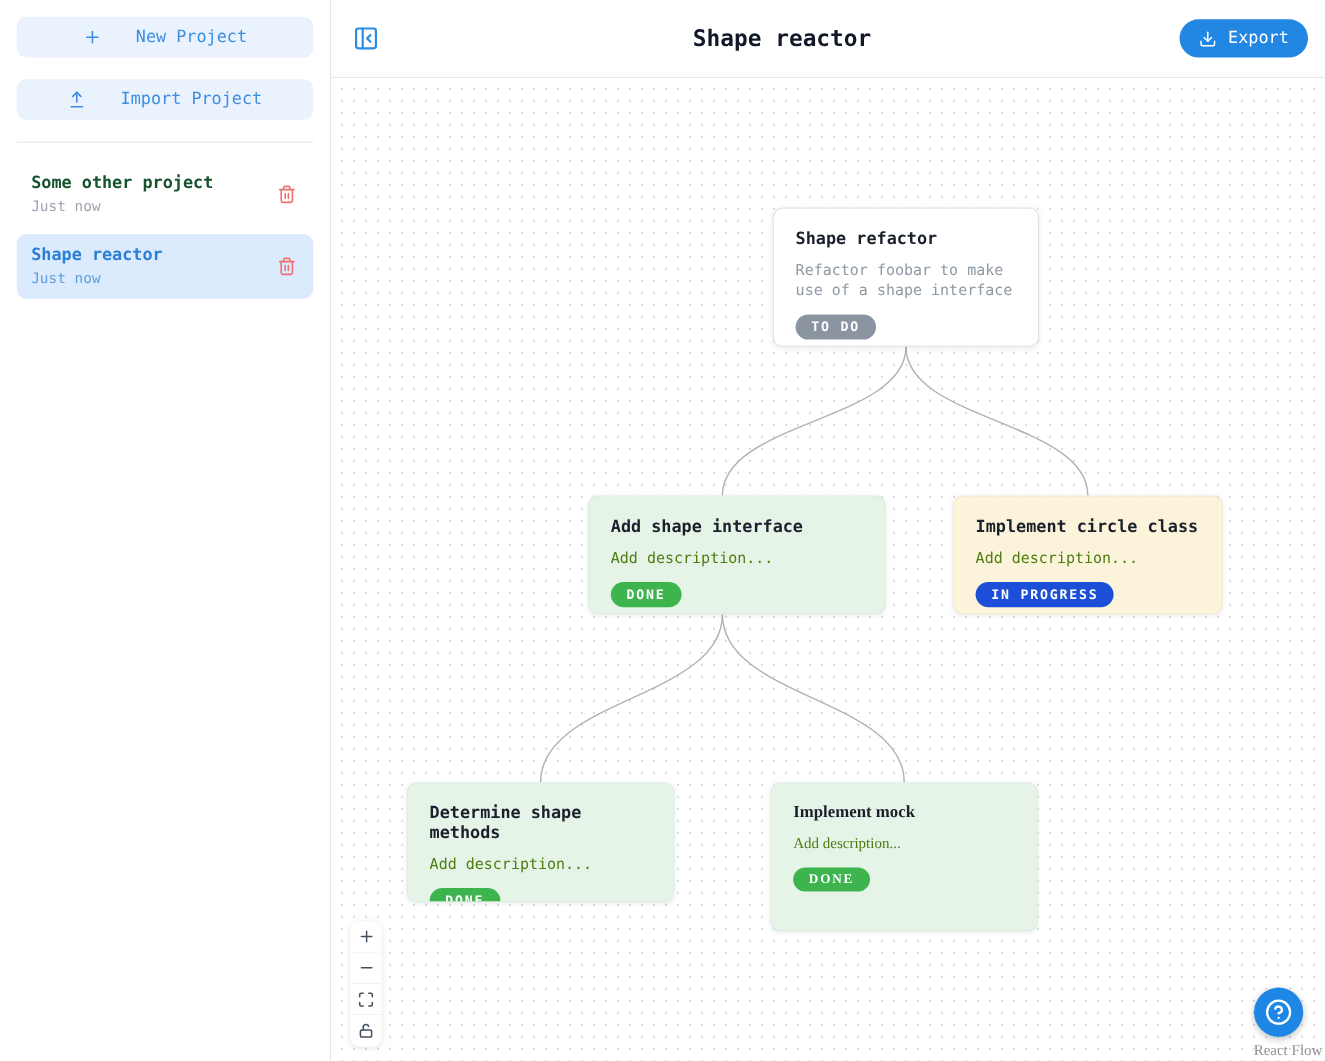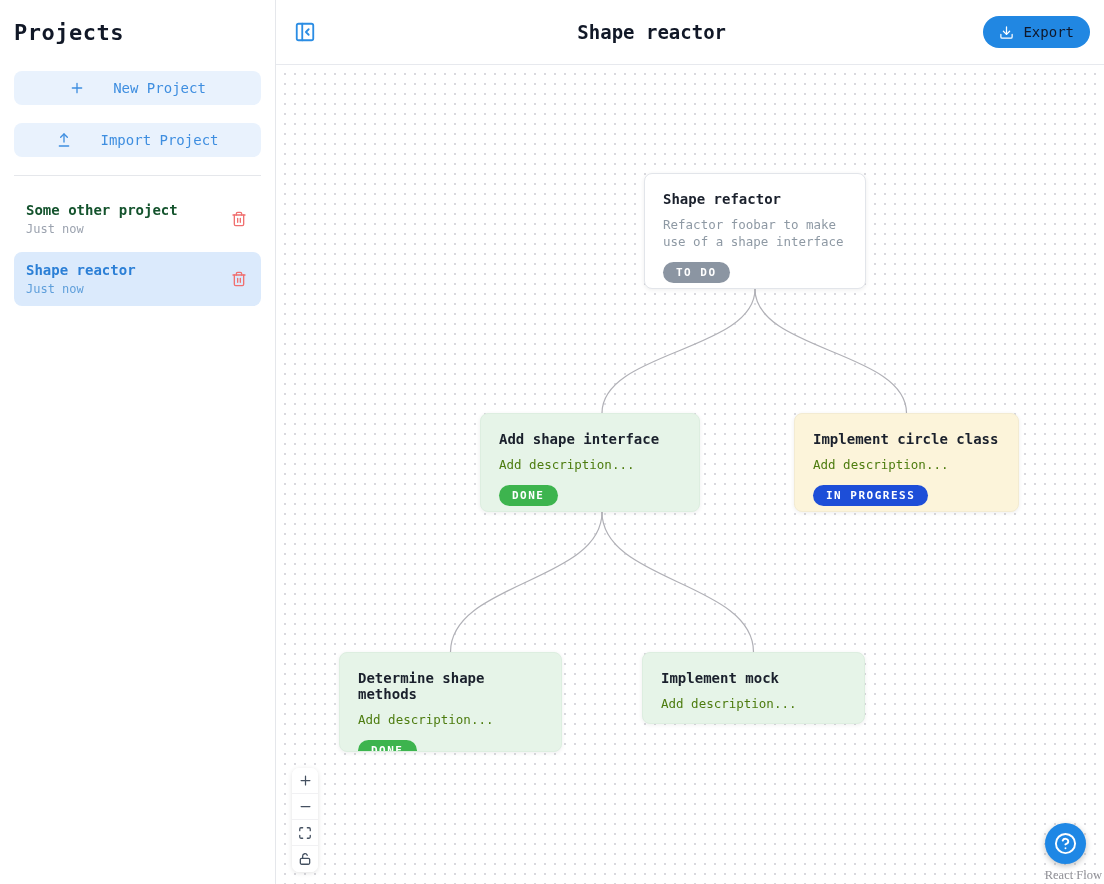--- a/index.html
+++ b/index.html
@@ -24,21 +24,21 @@
   .project-item.selected .p-time { color:#5f9fdb; }
   .trash { background:none; border:none; cursor:pointer; display:flex; align-items:center; padding:2px; }
   .trash svg { stroke:#f07070; }
 
   
   main { flex:1; display:flex; flex-direction:column; min-width:0; }
   header { height:65px; min-height:65px; display:flex; align-items:center; padding:0 14px;
            border-bottom:1px solid #e7e9ee; background:#fff; }
   .icon-btn { background:none; border:none; cursor:pointer; display:flex; align-items:center; padding:4px; }
   .hdr-title { flex:1; text-align:center; font-size:19px; font-weight:bold; color:#111827; }
-  .export-btn { display:flex; align-items:center; gap:9px; background:#2187e2; color:#0f172a; border:none;
+  .export-btn { display:flex; align-items:center; gap:9px; background:#2187e2; color:#ffffff; border:none;
                 border-radius:16px; padding:8px 16px; font-family:inherit; font-size:14px; cursor:pointer; }
   .export-btn svg { stroke:#fff; }
 
   
   .canvas { flex:1; position:relative; overflow:hidden; background-color:#fff;
             background-image:radial-gradient(circle, #d9d9de 1px, transparent 1.1px);
             background-size:10px 10px; background-position:4px 4px; }
   #edges { position:absolute; inset:0; width:100%; height:100%; }
   #edges path { fill:none; stroke:#b1b1b7; stroke-width:1.2; }
 
@@ -68,21 +68,20 @@
   .help-btn { position:absolute; right:18px; bottom:20px; width:41px; height:41px; border-radius:50%;
               background:#1e87e5; border:none; cursor:pointer; display:flex; align-items:center;
               justify-content:center; box-shadow:0 2px 6px rgba(0,0,0,.25); }
   .attribution { position:absolute; right:2px; bottom:1px; font-size:12.5px; color:#909096;font-family:Liberation Serif, serif; }
 </style>
 </head>
 <body>
 
 <div class="app">
   <aside>
-    <div class="sb-title">Projects</div>
 
     <button class="side-btn">
       <span style="display:flex">
         <svg width="16" height="16" viewBox="0 0 24 24" fill="none" stroke-width="2" stroke-linecap="round">
             <path d="M12 5v14M5 12h14"></path>
           </svg>
       </span>
       <span>New Project</span>
     </button>
 
@@ -161,24 +160,24 @@
 
     <div class="canvas">
       <svg id="edges">
           <path d="M 479 224 C 479 286, 326 286, 326 348"></path>
           <path d="M 479 224 C 479 286, 630.5 286, 630.5 348"></path>
           <path d="M 326 447 C 326 517, 174.5 517, 174.5 587"></path>
           <path d="M 326 447 C 326 517, 477.5 517, 477.5 587"></path>
         </svg>
       <div id="nodes">
           <div class="flow-node node--todo" style="left: 368px; top: 108px; width: 222px; height: 116px;"><div class="n-title">Shape refactor</div><div class="n-desc">Refactor foobar to make use of a shape interface</div><span class="badge">TO DO</span></div>
-          <div class="flow-node node--done" style="left: 204px; top: 348px; width: 220px; height: 99px;"><div class="n-title">Add shape interface</div><div class="n-desc placeholder">Add description...</div><span class="badge">DONE</span></div>
+          <div class="flow-node node--done" style="left: 214px; top: 348px; width: 248px; height: 99px;"><div class="n-title">Add shape interface</div><div class="n-desc placeholder">Add description...</div><span class="badge">DONE</span></div>
           <div class="flow-node node--inprogress" style="left: 518px; top: 348px; width: 225px; height: 99px;"><div class="n-title">Implement circle class</div><div class="n-desc placeholder">Add description...</div><span class="badge">IN PROGRESS</span></div>
           <div class="flow-node node--done" style="left: 63px; top: 587px; width: 223px; height: 100px;"><div class="n-title">Determine shape methods</div><div class="n-desc placeholder">Add description...</div><span class="badge">DONE</span></div>
-          <div class="flow-node node--done" style="left: 366px; top: 587px; width: 223px; height: 72px;"><div class="n-title">Implement mock</div><div class="n-desc placeholder">Add description...</div><span class="badge">DONE</span></div>
+          <div class="flow-node node--done" style="left: 366px; top: 587px; width: 223px; height: 124px; font-family: Liberation Serif, serif;"><div class="n-title">Implement mock</div><div class="n-desc placeholder">Add description...</div><span class="badge">DONE</span></div>
         </div>
 
       <div class="controls">
         <button title="">
           <svg width="15" height="15" viewBox="0 0 24 24" fill="none" stroke-width="2" stroke-linecap="round">
               <path d="M12 5v14M5 12h14"></path>
             </svg>
         </button>
         <button>
           <svg width="15" height="15" viewBox="0 0 24 24" fill="none" stroke-width="2" stroke-linecap="round">

